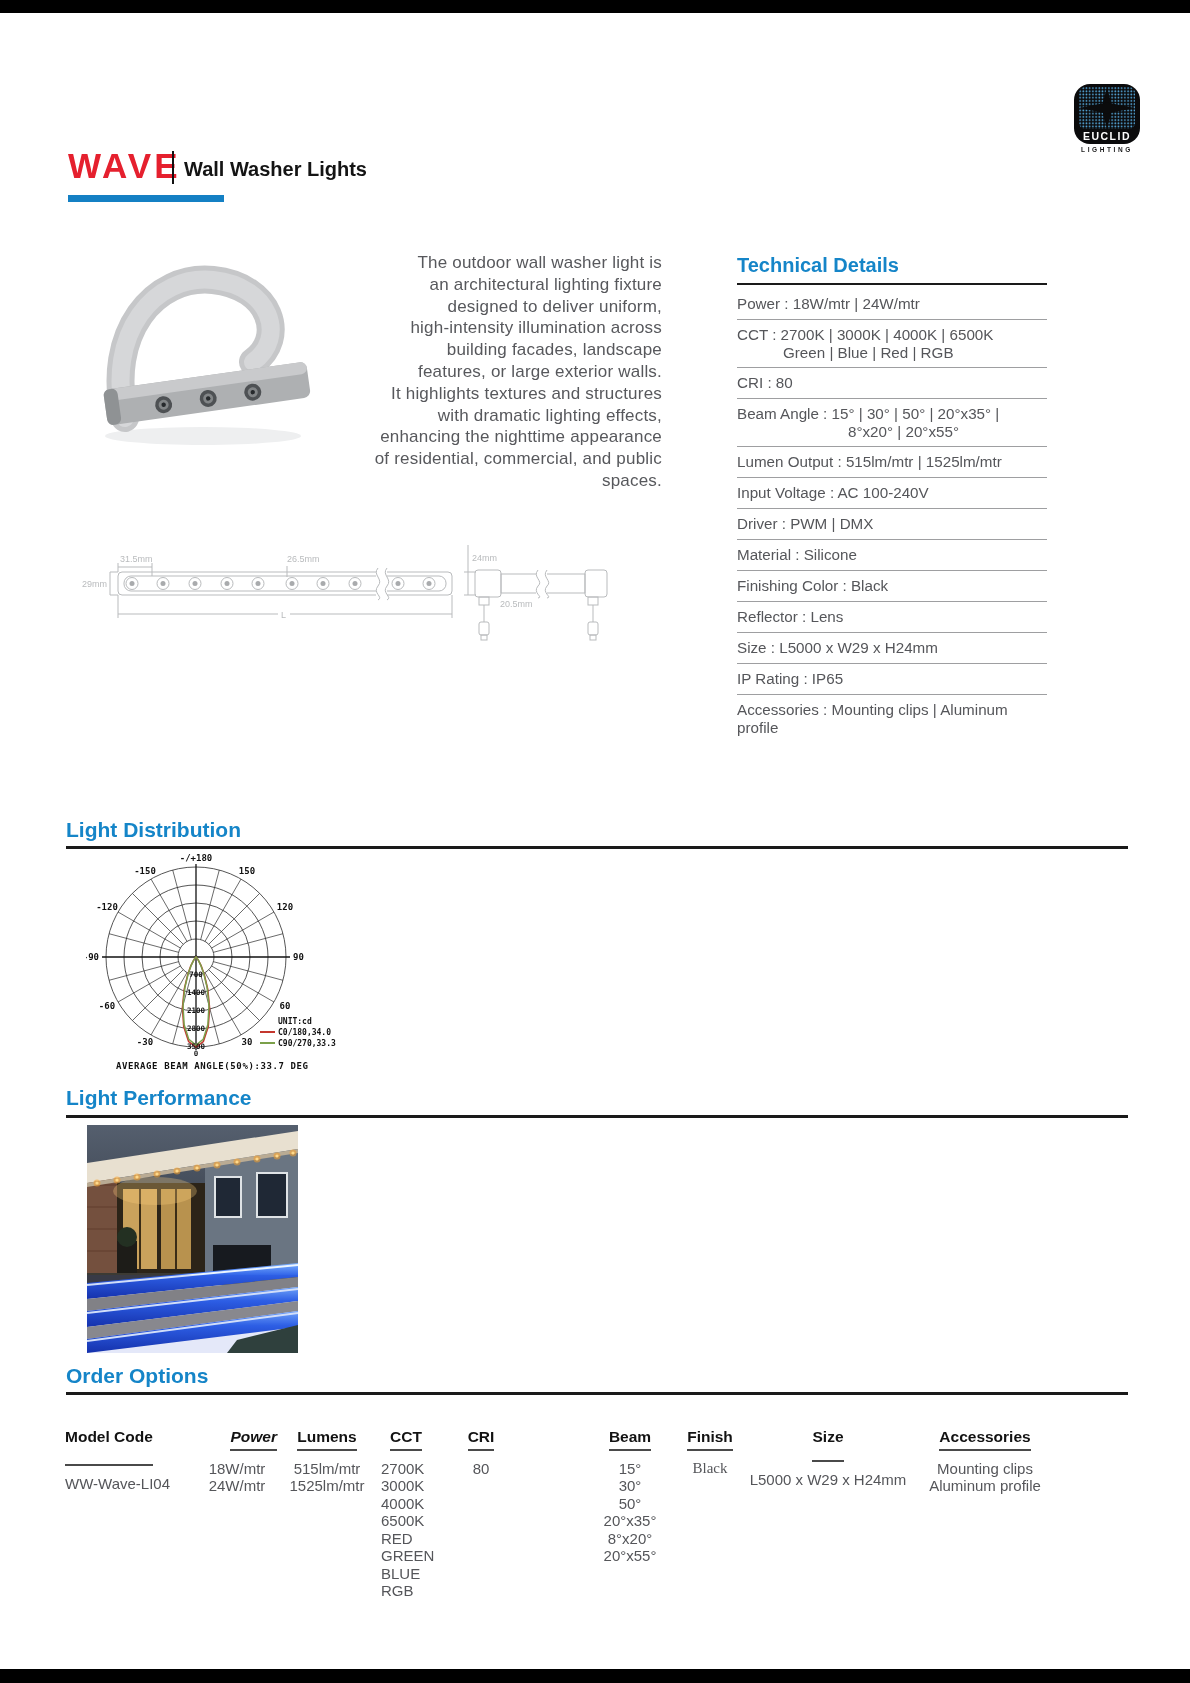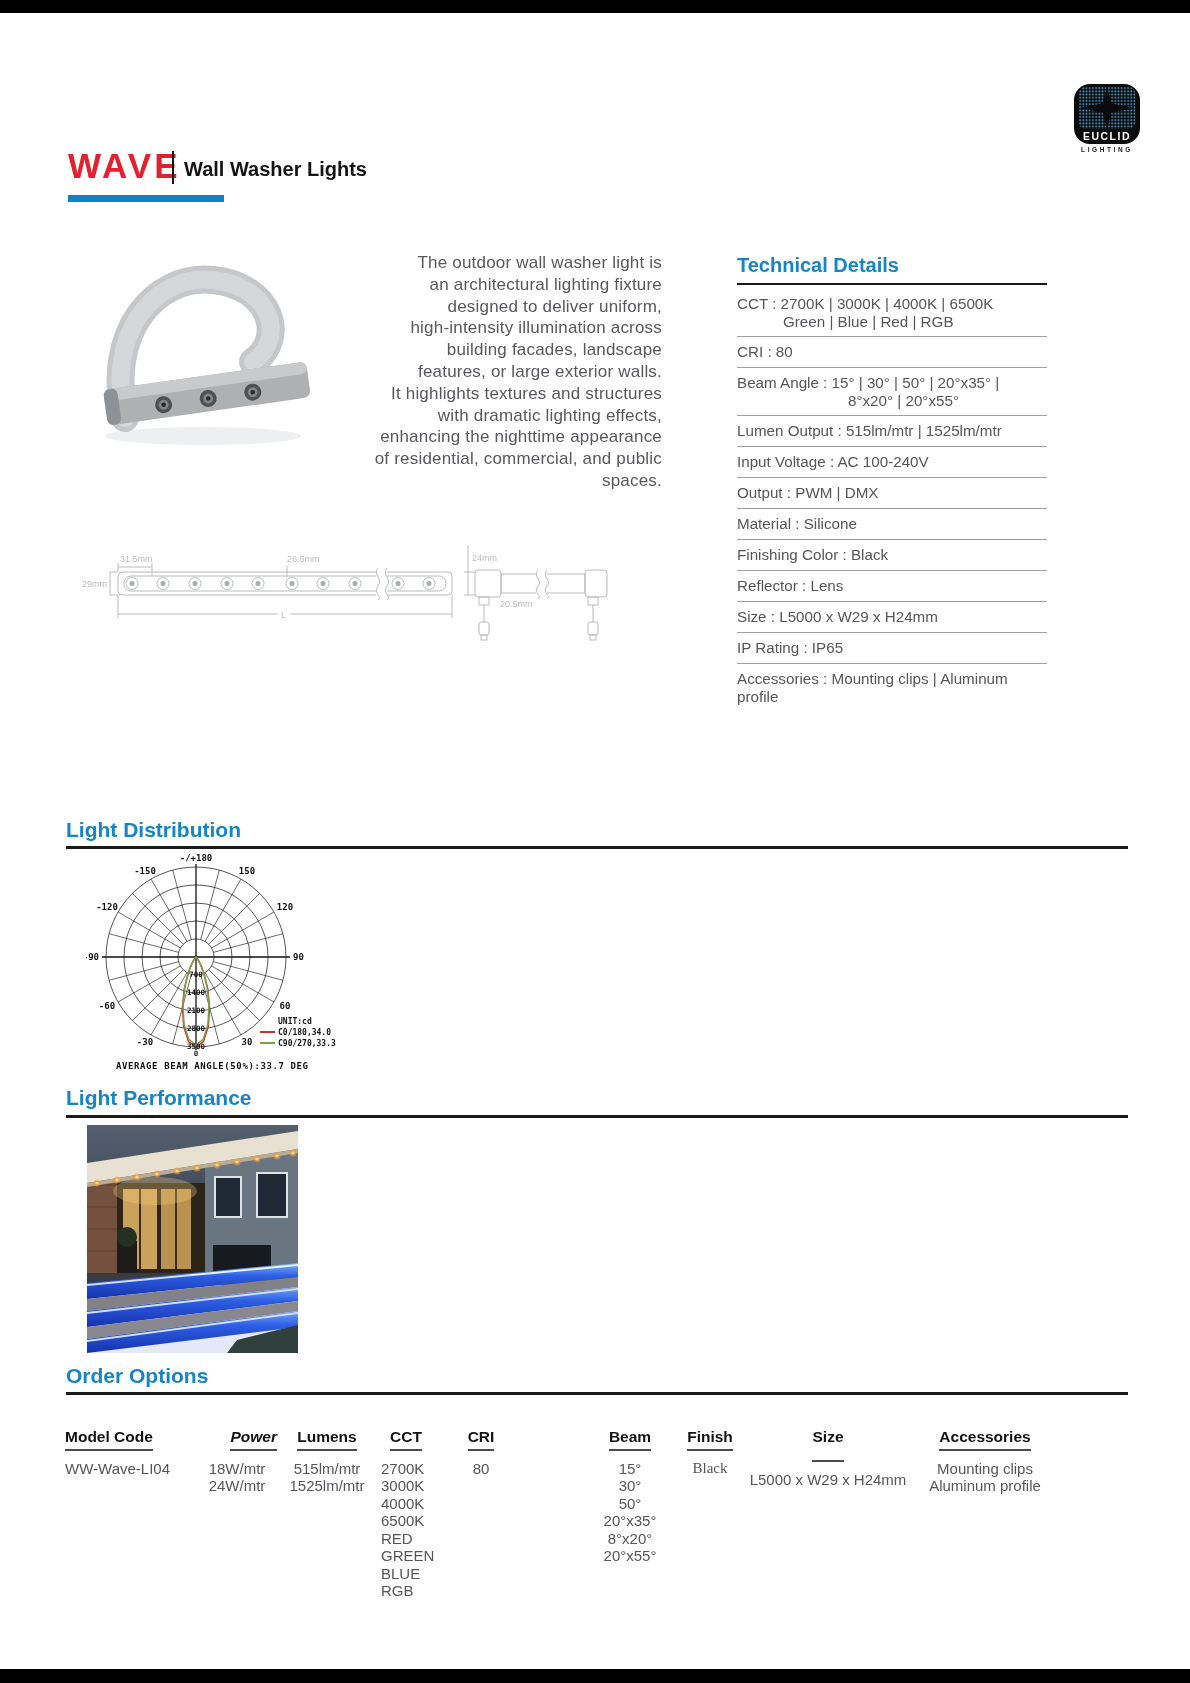--- a/index.html
+++ b/index.html
@@ -101,38 +101,41 @@
 It highlights textures and structures
 with dramatic lighting effects,
 enhancing the nighttime appearance
 of residential, commercial, and public
 spaces.</div>
 
   <div class="tech">
     <div class="tech-h">Technical Details</div>
     <div id="techRows">
         <div class="tech-row">
+          <div>Power : 18W/mtr | 24W/mtr</div>
+        </div>
+        <div class="tech-row">
           <div>CCT : 2700K | 3000K | 4000K | 6500K</div>
           <div class="l2" style="margin-left: 46px;">Green | Blue | Red | RGB</div>
         </div>
         <div class="tech-row">
           <div>CRI : 80</div>
         </div>
         <div class="tech-row">
           <div>Beam Angle : 15° | 30° | 50° | 20°x35° |</div>
           <div class="l2" style="margin-left: 111px;">8°x20° | 20°x55°</div>
         </div>
         <div class="tech-row">
           <div>Lumen Output : 515lm/mtr | 1525lm/mtr</div>
         </div>
         <div class="tech-row">
           <div>Input Voltage : AC 100-240V</div>
         </div>
         <div class="tech-row">
-          <div>Output : PWM | DMX</div>
+          <div>Driver : PWM | DMX</div>
         </div>
         <div class="tech-row">
           <div>Material : Silicone</div>
         </div>
         <div class="tech-row">
           <div>Finishing Color : Black</div>
         </div>
         <div class="tech-row">
           <div>Reflector : Lens</div>
         </div>
@@ -370,21 +373,21 @@
     <polygon points="0,214 211,186 211,202 0,228" fill="url(#stepBlue)"></polygon>
     <line x1="0" y1="216" x2="211" y2="188" stroke="#eaf4ff" stroke-width="2"></line>
     <polygon points="150,215 211,200 211,228 140,228" fill="#31402a"></polygon>
     <rect x="0" y="150" width="211" height="78" fill="#2244cc" opacity="0.12"></rect>
   </svg>
 
   <div class="sec-h" style="left:66px;top:1364px;">Order Options</div>
   <div class="sec-line" style="top:1392px;"></div>
   <div id="orderCols">
       <div style="position: absolute; top: 1428px; left: 65px; width: 130px; text-align: left; font-size: 15px; color: rgb(85, 86, 90); line-height: 17.5px;">
-        <div style="text-align: left;"><span style="display: inline-block; font-weight: bold; color: rgb(18, 18, 18); font-size: 15.5px; border-bottom: 2px solid rgb(74, 74, 74); padding-bottom: 3px;">Model Code</span></div>
+        <div style="text-align: left;"><span style="display: inline-block; font-weight: bold; color: rgb(18, 18, 18); font-size: 15.5px; border-bottom: 2px solid rgb(74, 74, 74); padding-bottom: 18px;">Model Code</span></div>
         <div style="margin-top: 9px;">
           <div>WW-Wave-LI04</div>
         </div>
       </div>
       <div style="position: absolute; top: 1428px; left: 197px; width: 80px; text-align: center; font-size: 15px; color: rgb(85, 86, 90); line-height: 17.5px;">
         <div style="text-align: right; font-style: italic;"><span style="display: inline-block; font-weight: bold; color: rgb(18, 18, 18); font-size: 15.5px; border-bottom: 2px solid rgb(74, 74, 74); padding-bottom: 3px;">Power</span></div>
         <div style="margin-top: 9px;">
           <div>18W/mtr</div>
           <div>24W/mtr</div>
         </div>

